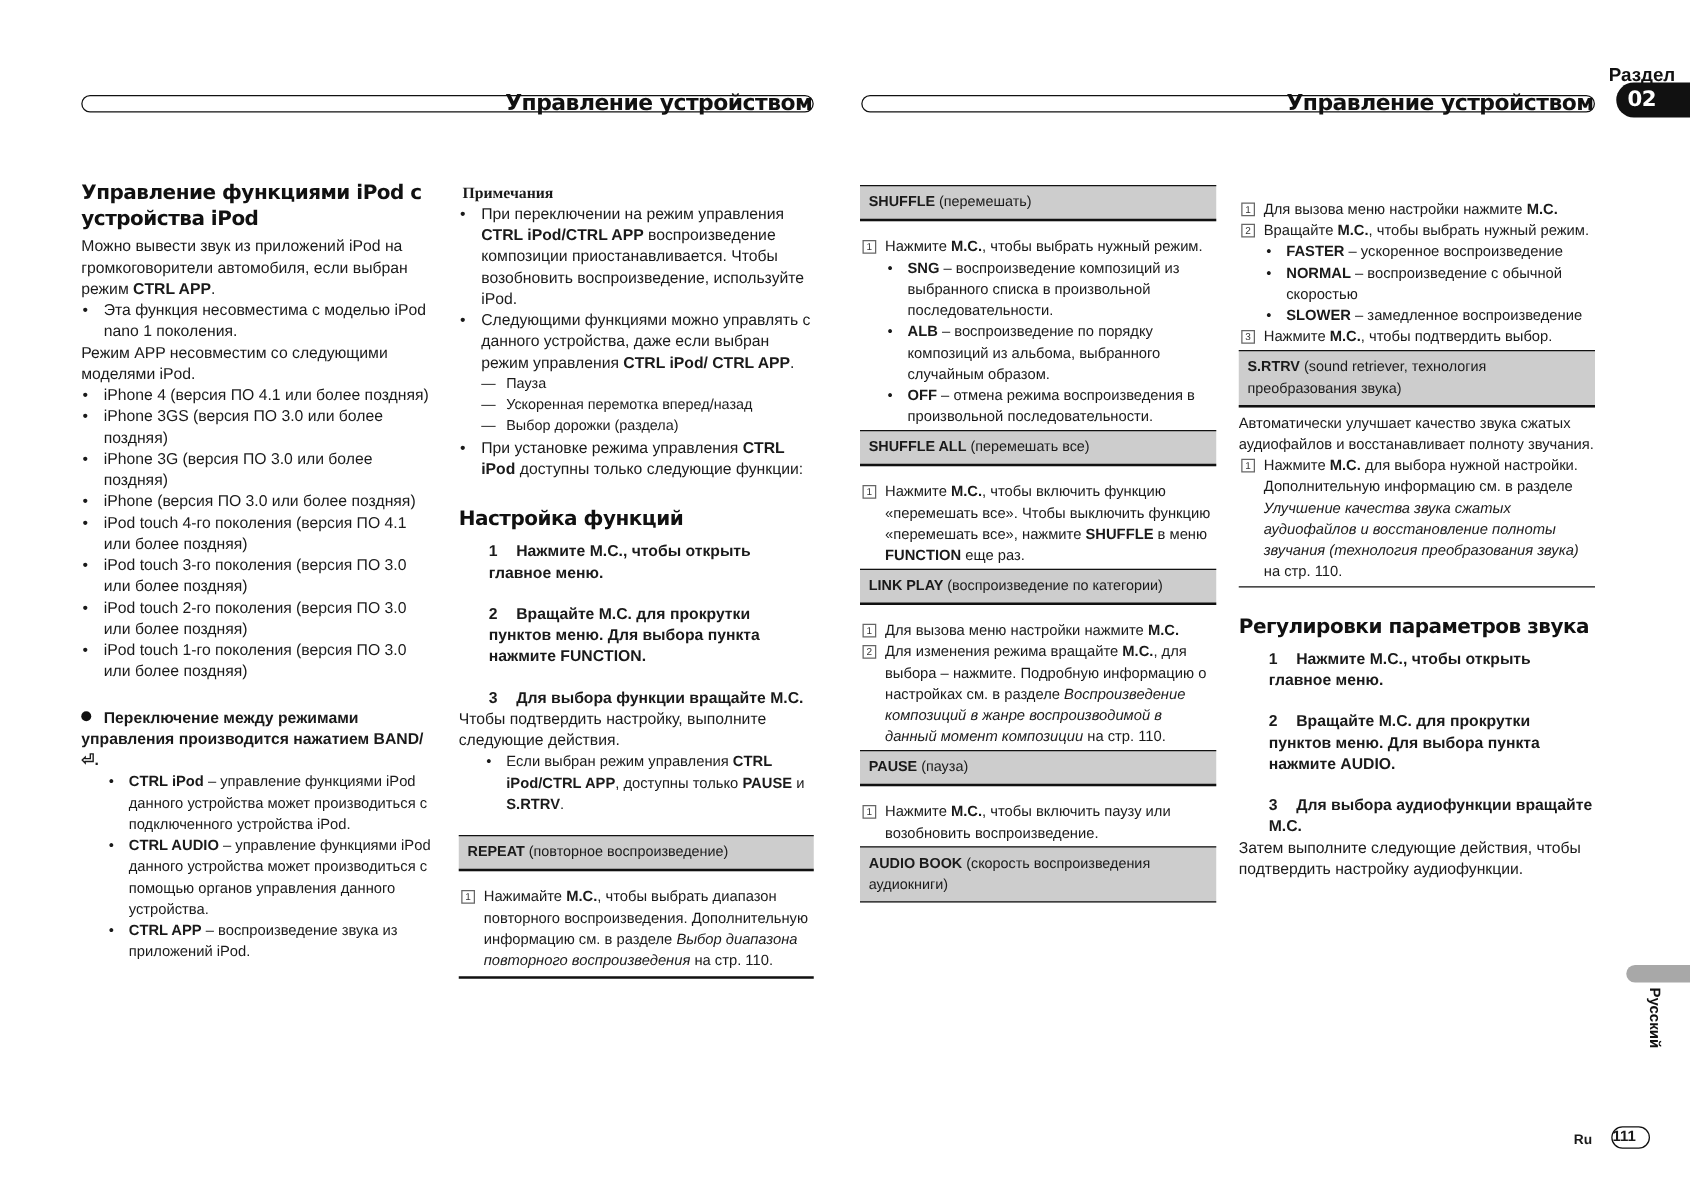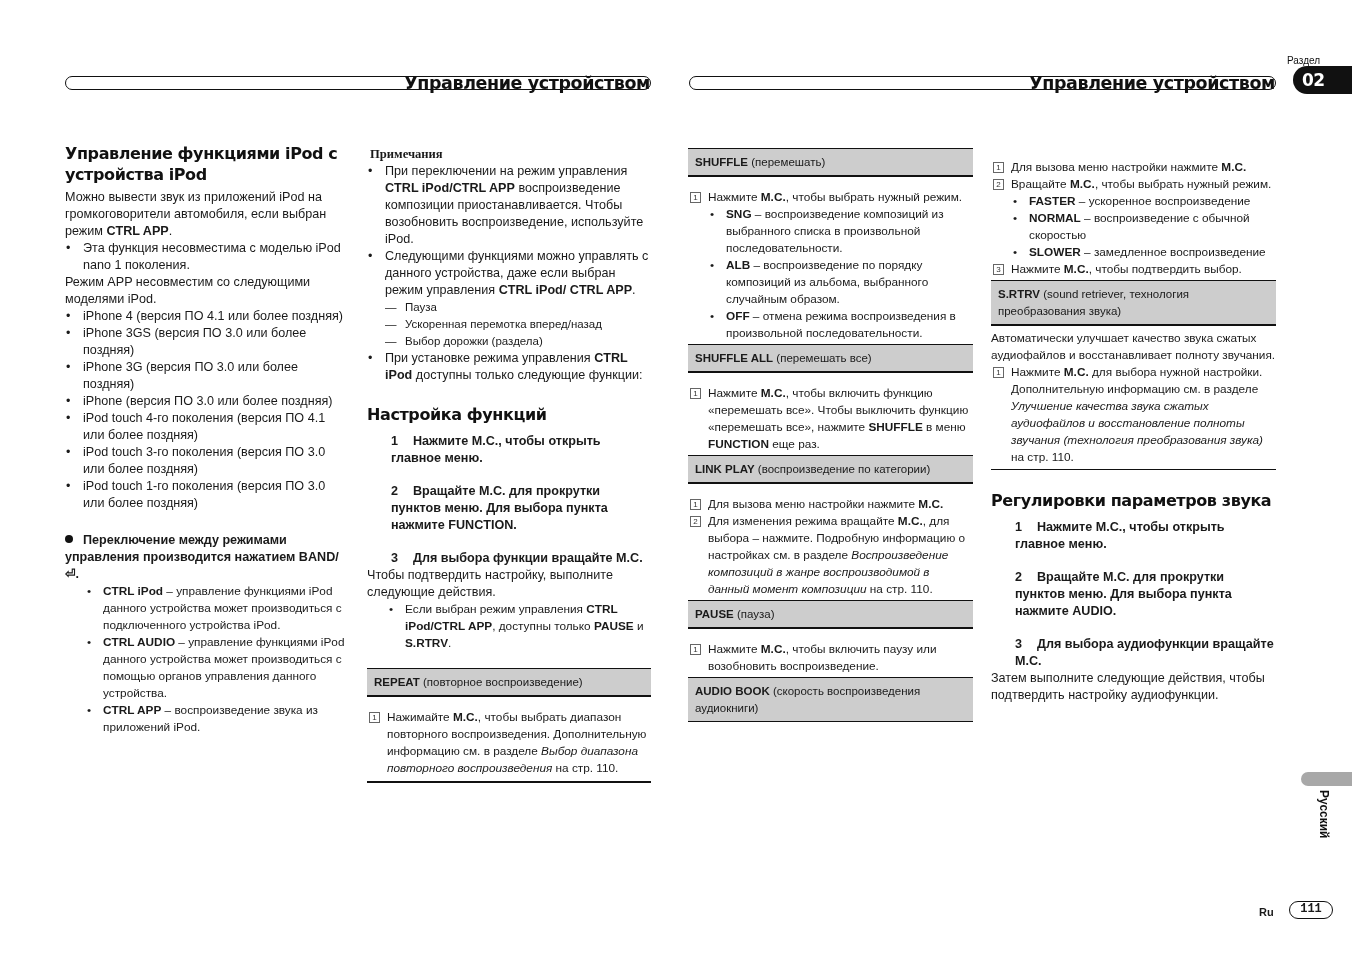--- a/index.html
+++ b/index.html
@@ -8,37 +8,37 @@
 
   .header-pill {
     position: absolute; top: 76px; height: 14px;
     border: 1.6px solid #111; border-radius: 16px;
     padding-left: 18px; display: flex; align-items: center; justify-content: flex-end;
   }
   .header-pill .t { font-family: "DejaVu Sans", sans-serif; font-weight: bold; font-size: 17.5px; letter-spacing: -0.4px; color: #111; }
   #hdr-left { left: 65px; width: 586px; }
   #hdr-right { left: 689px; width: 587px; }
 
-  .section-label { position: absolute; left: 1287px; top: 52px; font-size: 10px; font-weight: normal; color: #111; }
+  .section-label { position: absolute; left: 1287px; top: 52px; font-size: 15px; font-weight: bold; color: #111; }
   .section-tab {
     position: absolute; left: 1293px; top: 66px; width: 62px; height: 28px;
     background: #111; border-radius: 14px 0 0 14px; color: #fff;
     font-family: "DejaVu Sans", sans-serif; font-weight: bold; font-size: 17px;
     padding-left: 9px; line-height: 28px; letter-spacing: -0.5px;
   }
   .lang-tab { position: absolute; left: 1301px; top: 772px; width: 55px; height: 14px; background: #a8a8a8; border-radius: 7px 0 0 7px; }
   .lang-label {
     position: absolute; left: 1296px; top: 790px; width: 36px; height: 60px;
     writing-mode: vertical-rl; font-weight: bold; font-size: 12px; color: #111;
   }
   .ru-label { position: absolute; left: 1259px; top: 904px; font-weight: bold; font-size: 11px; }
   .page-num {
-    position: absolute; left: 1289px; top: 901px; width: 44px; height: 18px;
-    border: 1.5px solid #111; border-radius: 9px; text-align: center;
-    font-weight: bold; font-size: 12px; line-height: 15px; font-family: Liberation Mono, monospace;
+    position: absolute; left: 1289px; top: 901px; width: 31px; height: 18px;
+    border: 1.5px solid #111; border-radius: 9px; text-align: left;
+    font-weight: bold; font-size: 12px; line-height: 15px;
   }
 
   .col { position: absolute; }
   #col1 { left: 65px; top: 143px; width: 285px; }
   #col2 { left: 367px; top: 146px; width: 284px; }
   #col3 { left: 688px; top: 148px; width: 285px; }
   #col4 { left: 991px; top: 159px; width: 285px; }
 
   h2.sec { font-family: "DejaVu Sans", sans-serif; font-weight: bold; font-size: 16px; line-height: 21px; letter-spacing: -0.4px; color: #111; }
   p { margin: 0; }
@@ -102,20 +102,21 @@
     <li>Эта функция несовместима с моделью iPod nano 1 поколения.</li>
   </ul>
   <p>Режим APP несовместим со следующими моделями iPod.</p>
   <ul class="dots">
     <li>iPhone 4 (версия ПО 4.1 или более поздняя)</li>
     <li>iPhone 3GS (версия ПО 3.0 или более поздняя)</li>
     <li>iPhone 3G (версия ПО 3.0 или более поздняя)</li>
     <li>iPhone (версия ПО 3.0 или более поздняя)</li>
     <li>iPod touch 4-го поколения (версия ПО 4.1 или более поздняя)</li>
     <li>iPod touch 3-го поколения (версия ПО 3.0 или более поздняя)</li>
+    <li>iPod touch 2-го поколения (версия ПО 3.0 или более поздняя)</li>
     <li>iPod touch 1-го поколения (версия ПО 3.0 или более поздняя)</li>
   </ul>
   <div class="gap20"></div>
   <p class="bullet-head"><span class="dot"></span><span>Переключение между режимами управления производится нажатием BAND/⏎.</span></p>
   <ul class="dots indent small">
     <li><b>CTRL iPod</b><span> – управление функциями iPod данного устройства может производиться с подключенного устройства iPod.</span></li>
     <li><b>CTRL AUDIO</b><span> – управление функциями iPod данного устройства может производиться с помощью органов управления данного устройства.</span></li>
     <li><b>CTRL APP</b><span> – воспроизведение звука из приложений iPod.</span></li>
   </ul>
 </div>

